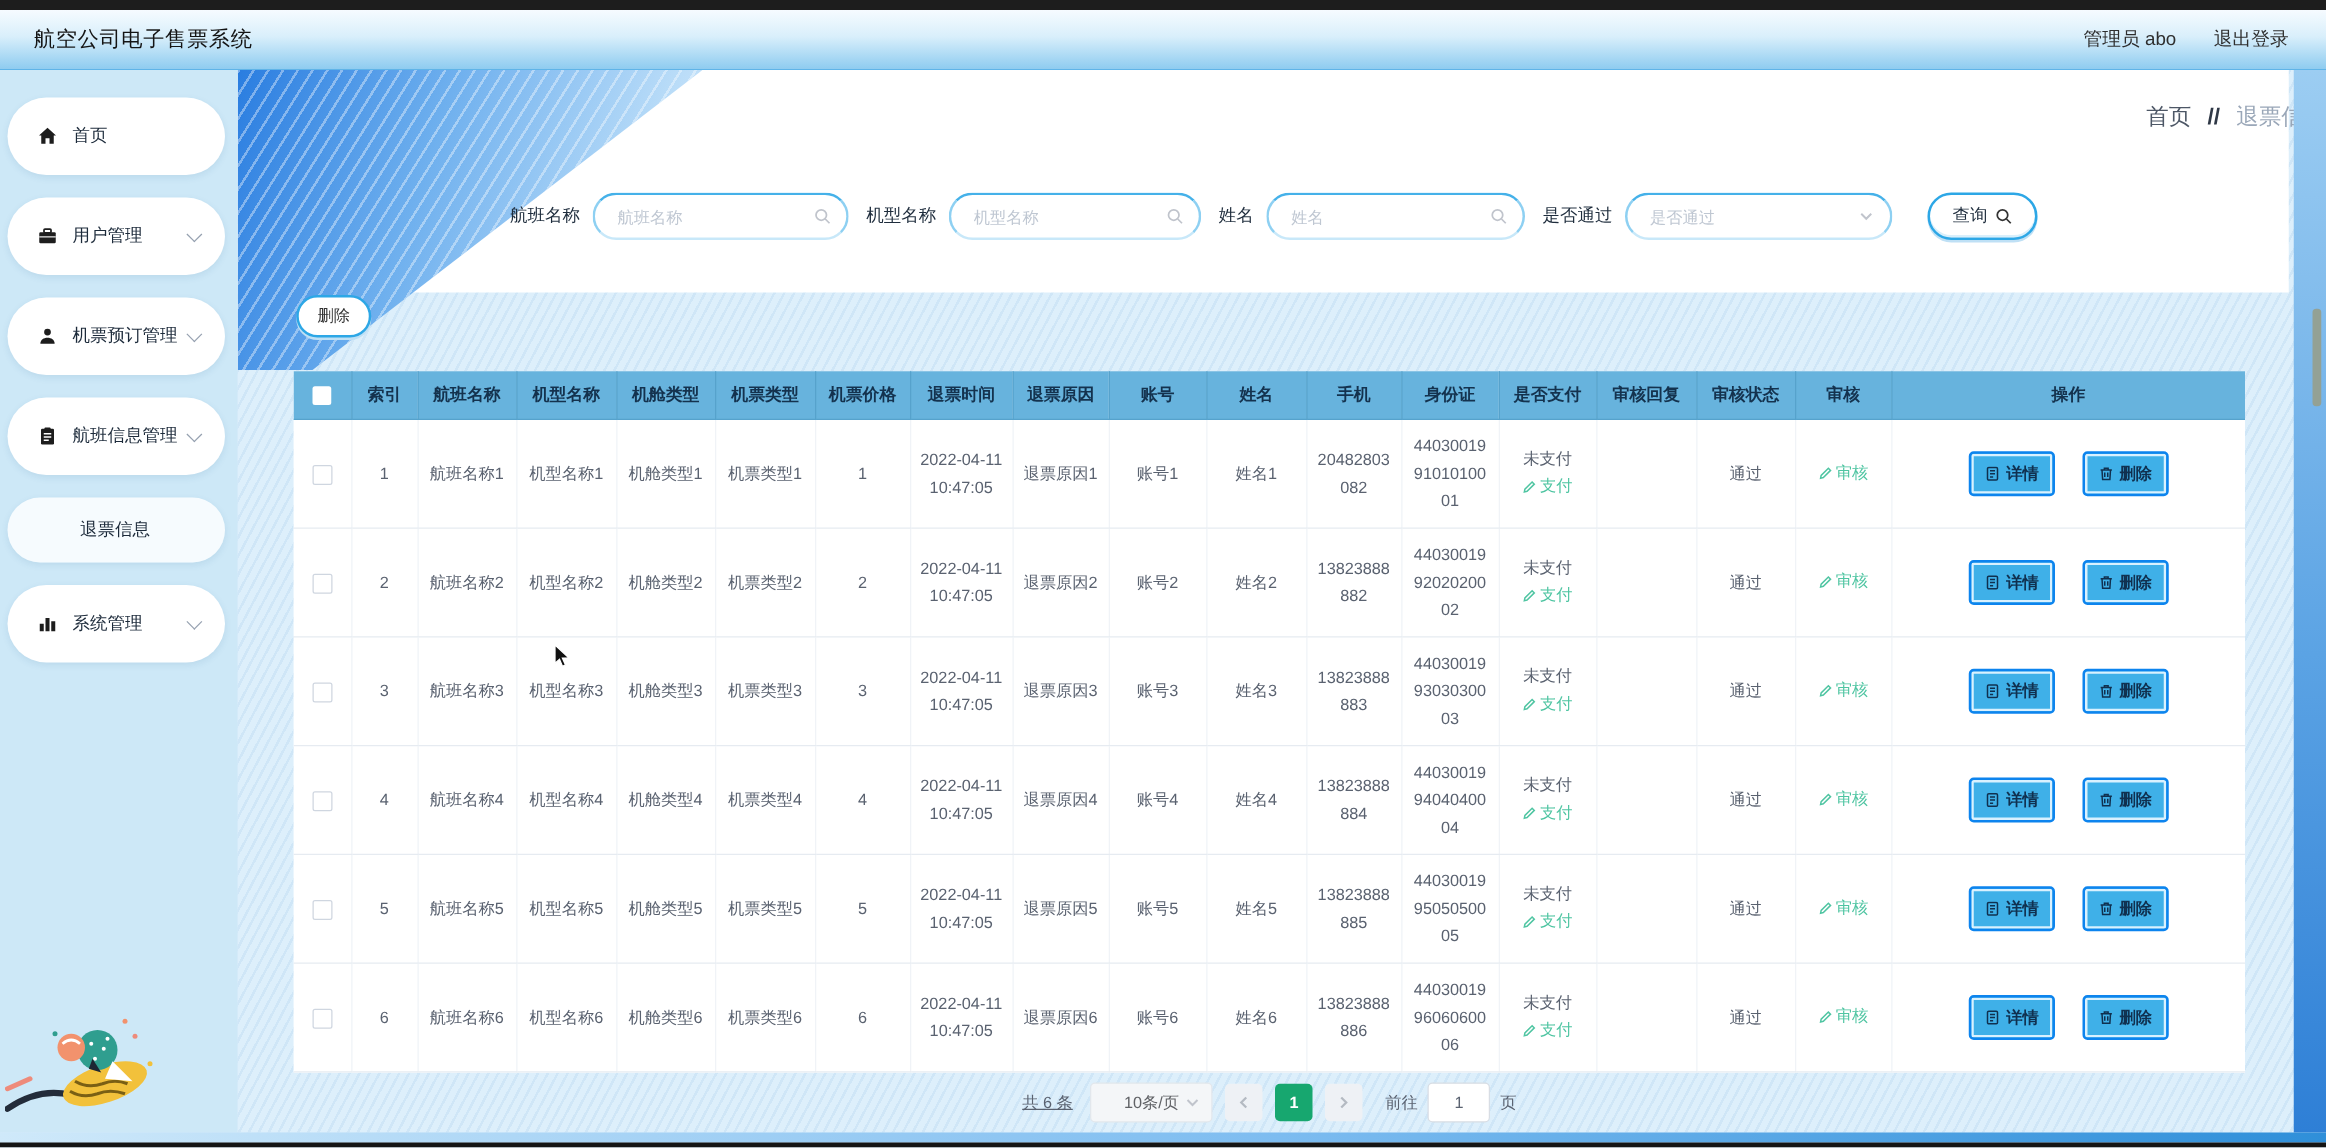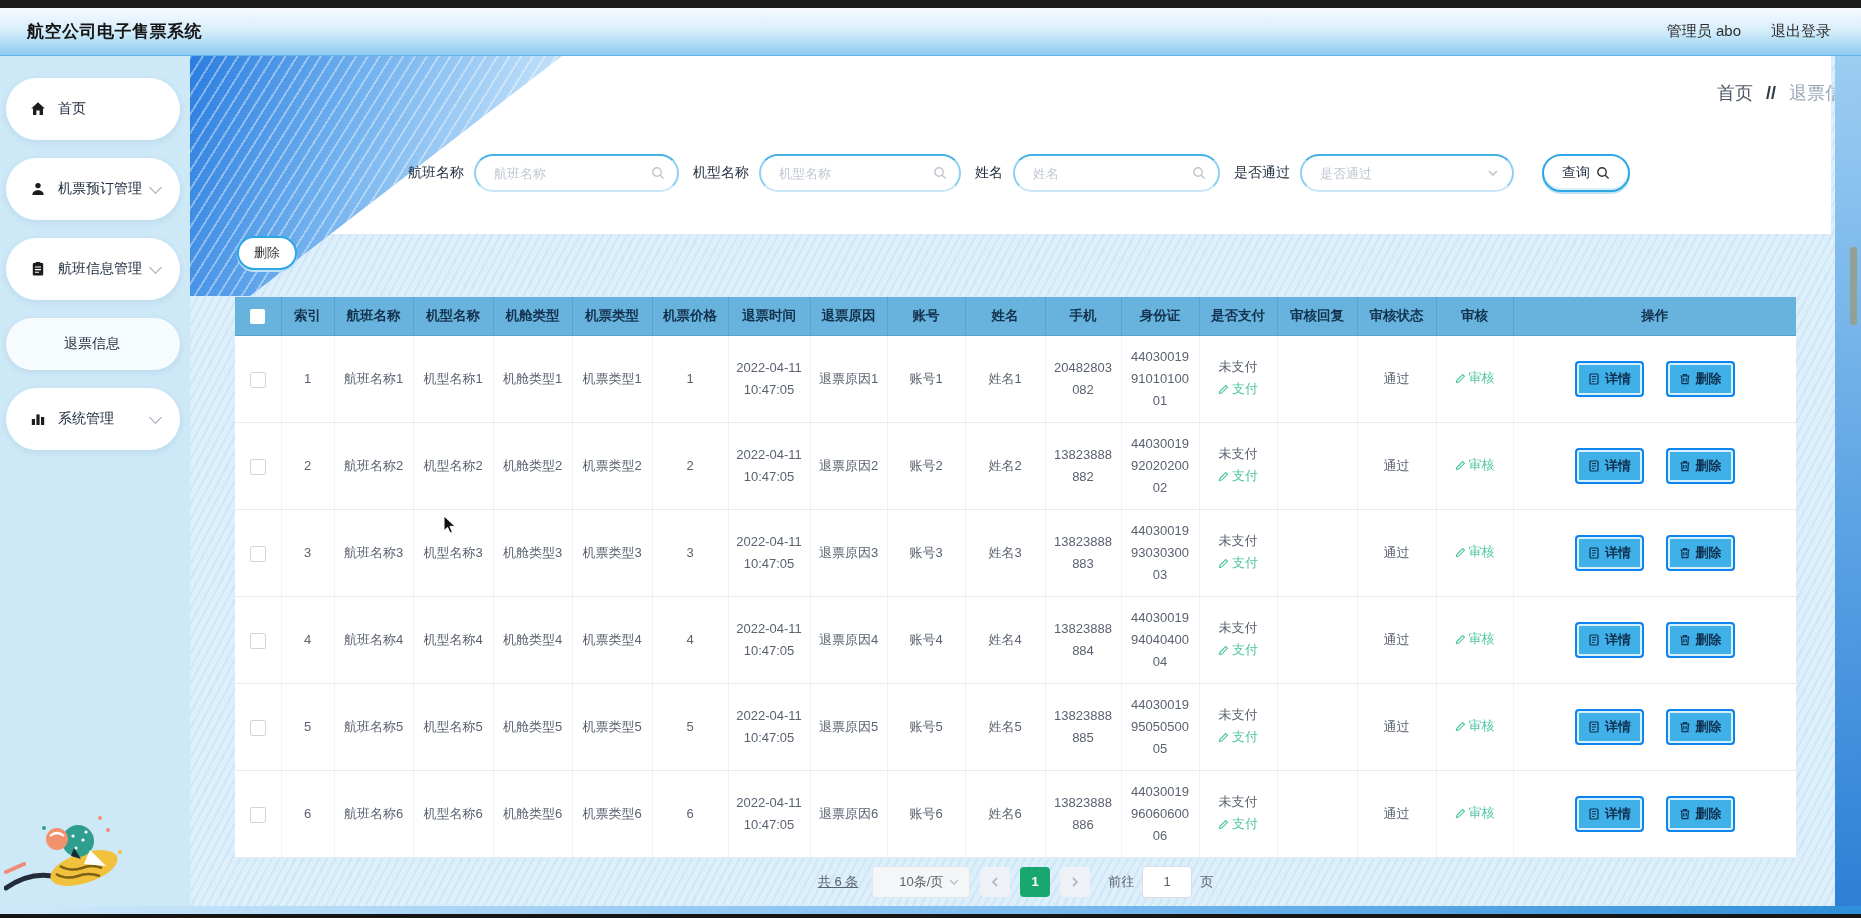--- a/index.html
+++ b/index.html
@@ -10,21 +10,21 @@
   }
   
   .top-strip{position:absolute;left:0;top:0;width:100%;height:8px;background:#1d1d1d;}
   .navbar{
     position:absolute;left:0;top:8px;width:100%;height:48px;
     background:linear-gradient(180deg,#f6fbff 0%,#d9effb 45%,#8fccf0 100%);
     border-bottom:1px solid #5fb4e8;
     display:flex;align-items:center;justify-content:space-between;
     box-sizing:border-box;padding:0 30px 0 27px;
   }
-  .nav-title{font-size:17px;font-weight:bold;color:#141414;letter-spacing:.5px;}
+  .nav-title{font-size:17px;font-weight:normal;color:#141414;letter-spacing:.5px;}
   .nav-right{display:flex;align-items:center;gap:30px;font-size:15px;color:#2e2e2e;}
   .nav-right a{color:#2e2e2e;text-decoration:none;}
   
   .sidebar{
     position:absolute;left:0;top:56px;bottom:12px;width:190px;
     background:#cde8f7;z-index:5;
   }
   .menu{padding-top:22px;}
   .menu-item{
     position:relative;margin:0 10px 18px 6px;height:62px;border-radius:32px;
@@ -178,20 +178,31 @@
 <aside class="sidebar">
   <nav class="menu">
       <div class="menu-item">
     <span class="icon">
           <svg viewBox="0 0 16 16" fill="currentColor">
             <path d="M8 1.2 14.8 7.4 13 7.4 13 14 9.6 14 9.6 9.6 6.4 9.6 6.4 14 3 14 3 7.4 1.2 7.4Z"></path>
           </svg>
         </span>
     <span class="lbl">首页</span>
 
+  </div>
+      <div class="menu-item">
+    <span class="icon">
+          <svg viewBox="0 0 16 16" fill="currentColor">
+            <rect x="5.2" y="2.2" width="5.6" height="3" rx="0.8" fill="none" stroke="currentColor" stroke-width="1.4"></rect>
+            <rect x="1.4" y="4.8" width="13.2" height="8.8" rx="1"></rect>
+            <rect x="1.4" y="8" width="13.2" height="1" fill="#fff" opacity="0.9"></rect>
+          </svg>
+        </span>
+    <span class="lbl">用户管理</span>
+    <span class="chev"></span>
   </div>
       <div class="menu-item">
     <span class="icon">
           <svg viewBox="0 0 16 16" fill="currentColor">
             <circle cx="8" cy="4.6" r="2.7"></circle>
             <path d="M2.3 14c0-3.2 2.6-4.8 5.7-4.8S13.7 10.8 13.7 14Z"></path>
           </svg>
         </span>
     <span class="lbl">机票预订管理</span>
     <span class="chev"></span>

